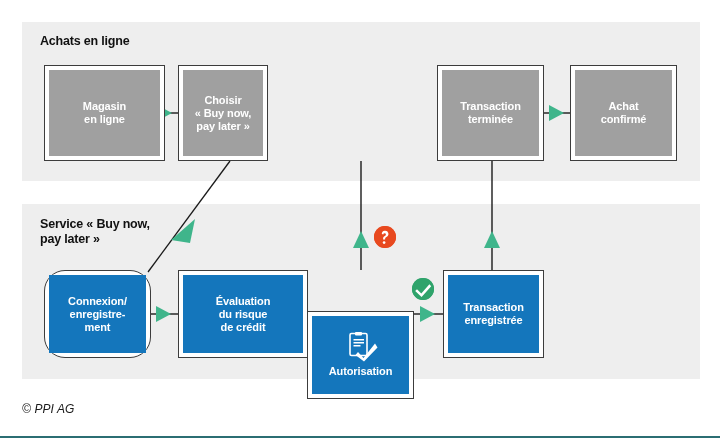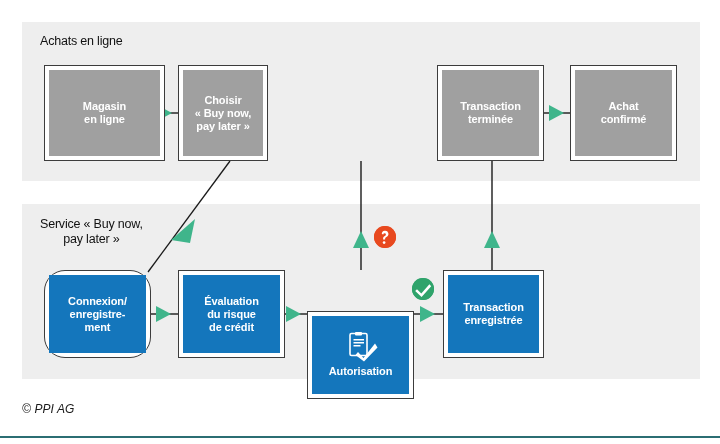--- a/index.html
+++ b/index.html
@@ -24,26 +24,25 @@
   .lane {
     position: absolute;
     background: #eeeeee;
   }
   #lane-online  { left: 22px; top: 22px;  width: 678px; height: 159px; }
   #lane-service { left: 22px; top: 204px; width: 678px; height: 175px; }
 
   .lane-title {
     position: absolute;
     font-size: 12.5px;
-    font-weight: normal;
+    font-weight: bold;
     color: #111111;
     letter-spacing: -0.2px;
     line-height: 15px;
     white-space: pre-line;
-    text-align: center;
   }
   #title-online  { left: 40px; top: 34px; }
   #title-service { left: 40px; top: 217px; }
 
   
   .node {
     position: absolute;
     box-sizing: border-box;
     border: 1.5px solid #3c3c3c;
     background: #ffffff;
@@ -72,21 +71,21 @@
   .row1 { top: 65px; height: 96px; }
   #n-magasin  { left: 44px;  width: 121px; }
   #n-choisir  { left: 178px; width: 90px; }
   #n-autre    { left: 307px; width: 107px; }
   #n-transac  { left: 437px; width: 107px; }
   #n-achat    { left: 570px; width: 107px; }
 
   
   .row2 { top: 270px; height: 88px; }
   #n-connexion { left: 44px;  width: 107px; border-radius: 21px; }
-  #n-evaluation{ left: 178px; width: 107px; }
+  #n-evaluation{ left: 178px; width: 130px; }
   #n-autorisation { left: 307px; width: 107px; margin-top: 41px; }
   #n-transenr  { left: 443px; width: 101px; }
 
   
   .node-icon {
     width: 34px;
     height: 30px;
     margin-bottom: 3px;
     display: block;
   }

